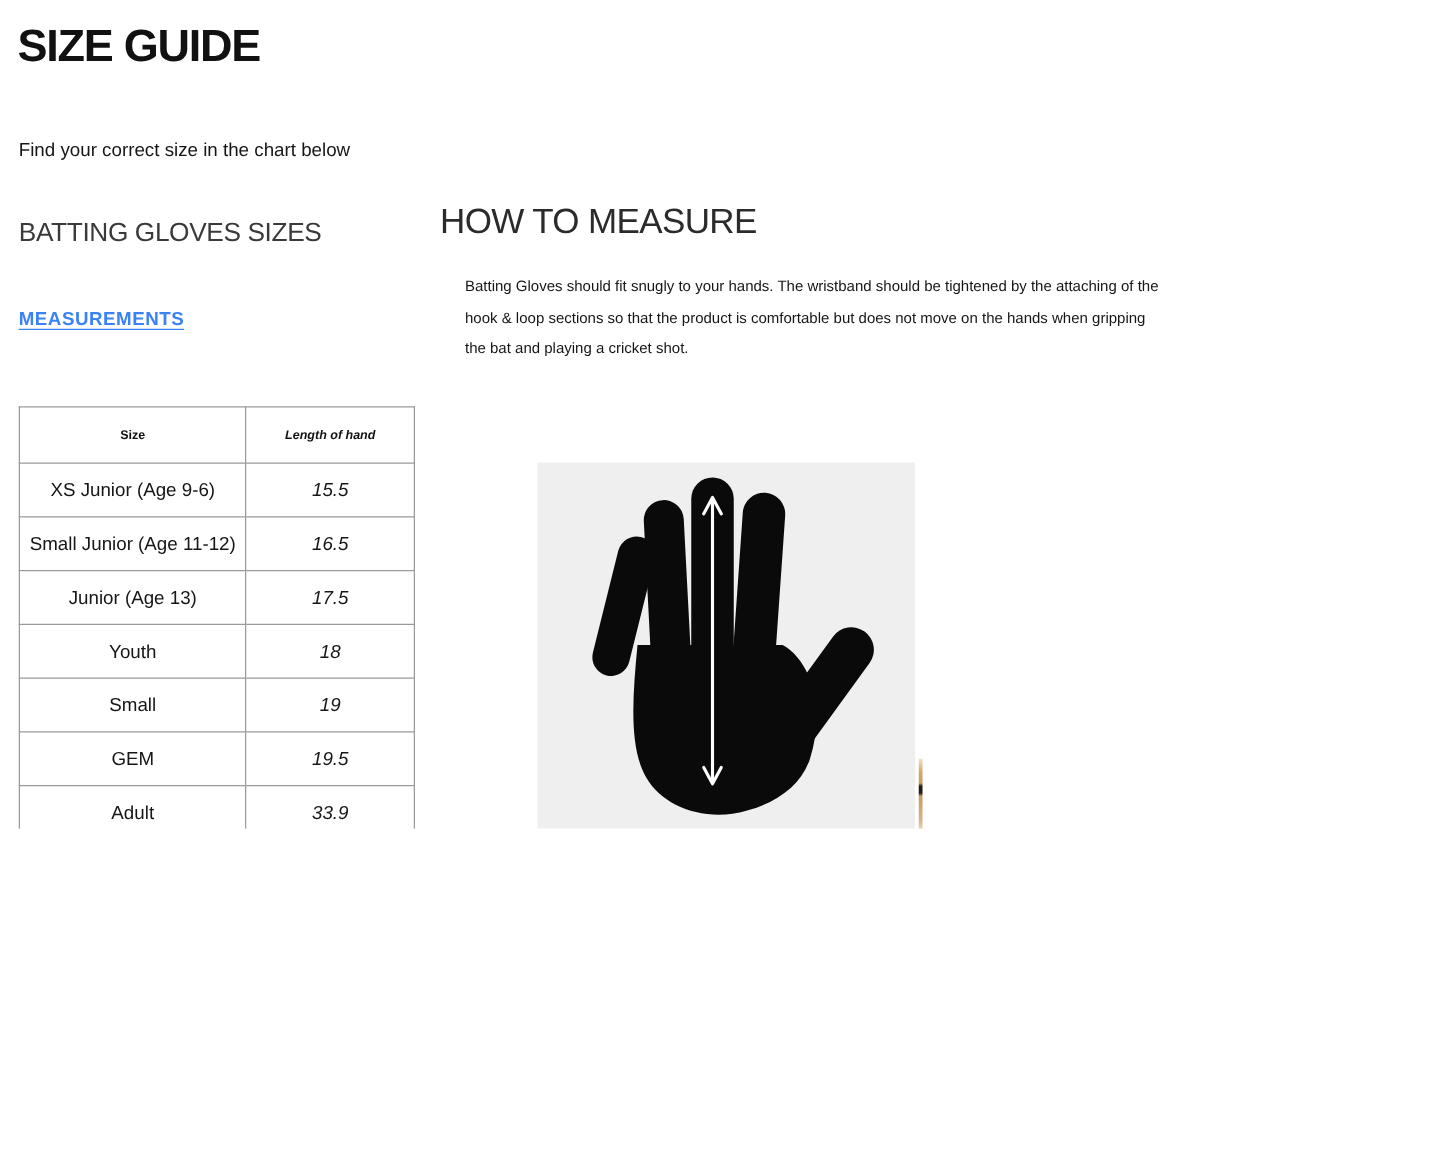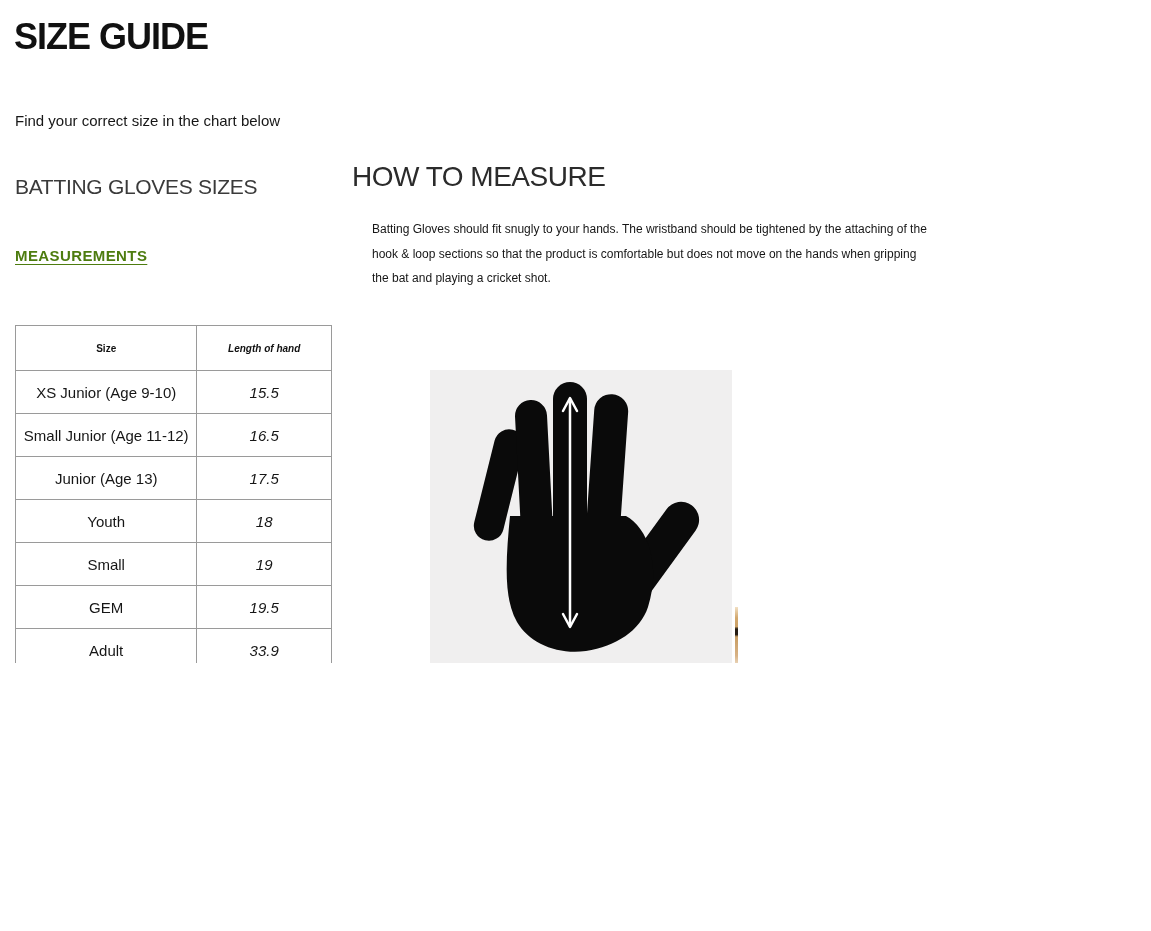--- a/index.html
+++ b/index.html
@@ -46,21 +46,21 @@
     white-space: nowrap;
   }
 
   .measurements-link {
     position: absolute;
     left: 15px;
     top: 247px;
     font-size: 15px;
     font-weight: 600;
     letter-spacing: 0.4px;
-    color: #4d7c0f;
+    color: #3b82f6;
     text-decoration: underline;
     text-underline-offset: 3px;
     cursor: pointer;
     white-space: nowrap;
   }
 
   .size-table {
     position: absolute;
     left: 15px;
     top: 325px;
@@ -151,21 +151,21 @@
 
   <table class="size-table">
     <thead>
       <tr>
         <th class="col-size">Size</th>
         <th class="col-length">Length of hand</th>
       </tr>
     </thead>
     <tbody>
         <tr>
-          <td class="col-size">XS Junior (Age 9-10)</td>
+          <td class="col-size">XS Junior (Age 9-6)</td>
           <td class="col-length">15.5</td>
         </tr>
         <tr>
           <td class="col-size">Small Junior (Age 11-12)</td>
           <td class="col-length">16.5</td>
         </tr>
         <tr>
           <td class="col-size">Junior (Age 13)</td>
           <td class="col-length">17.5</td>
         </tr>

